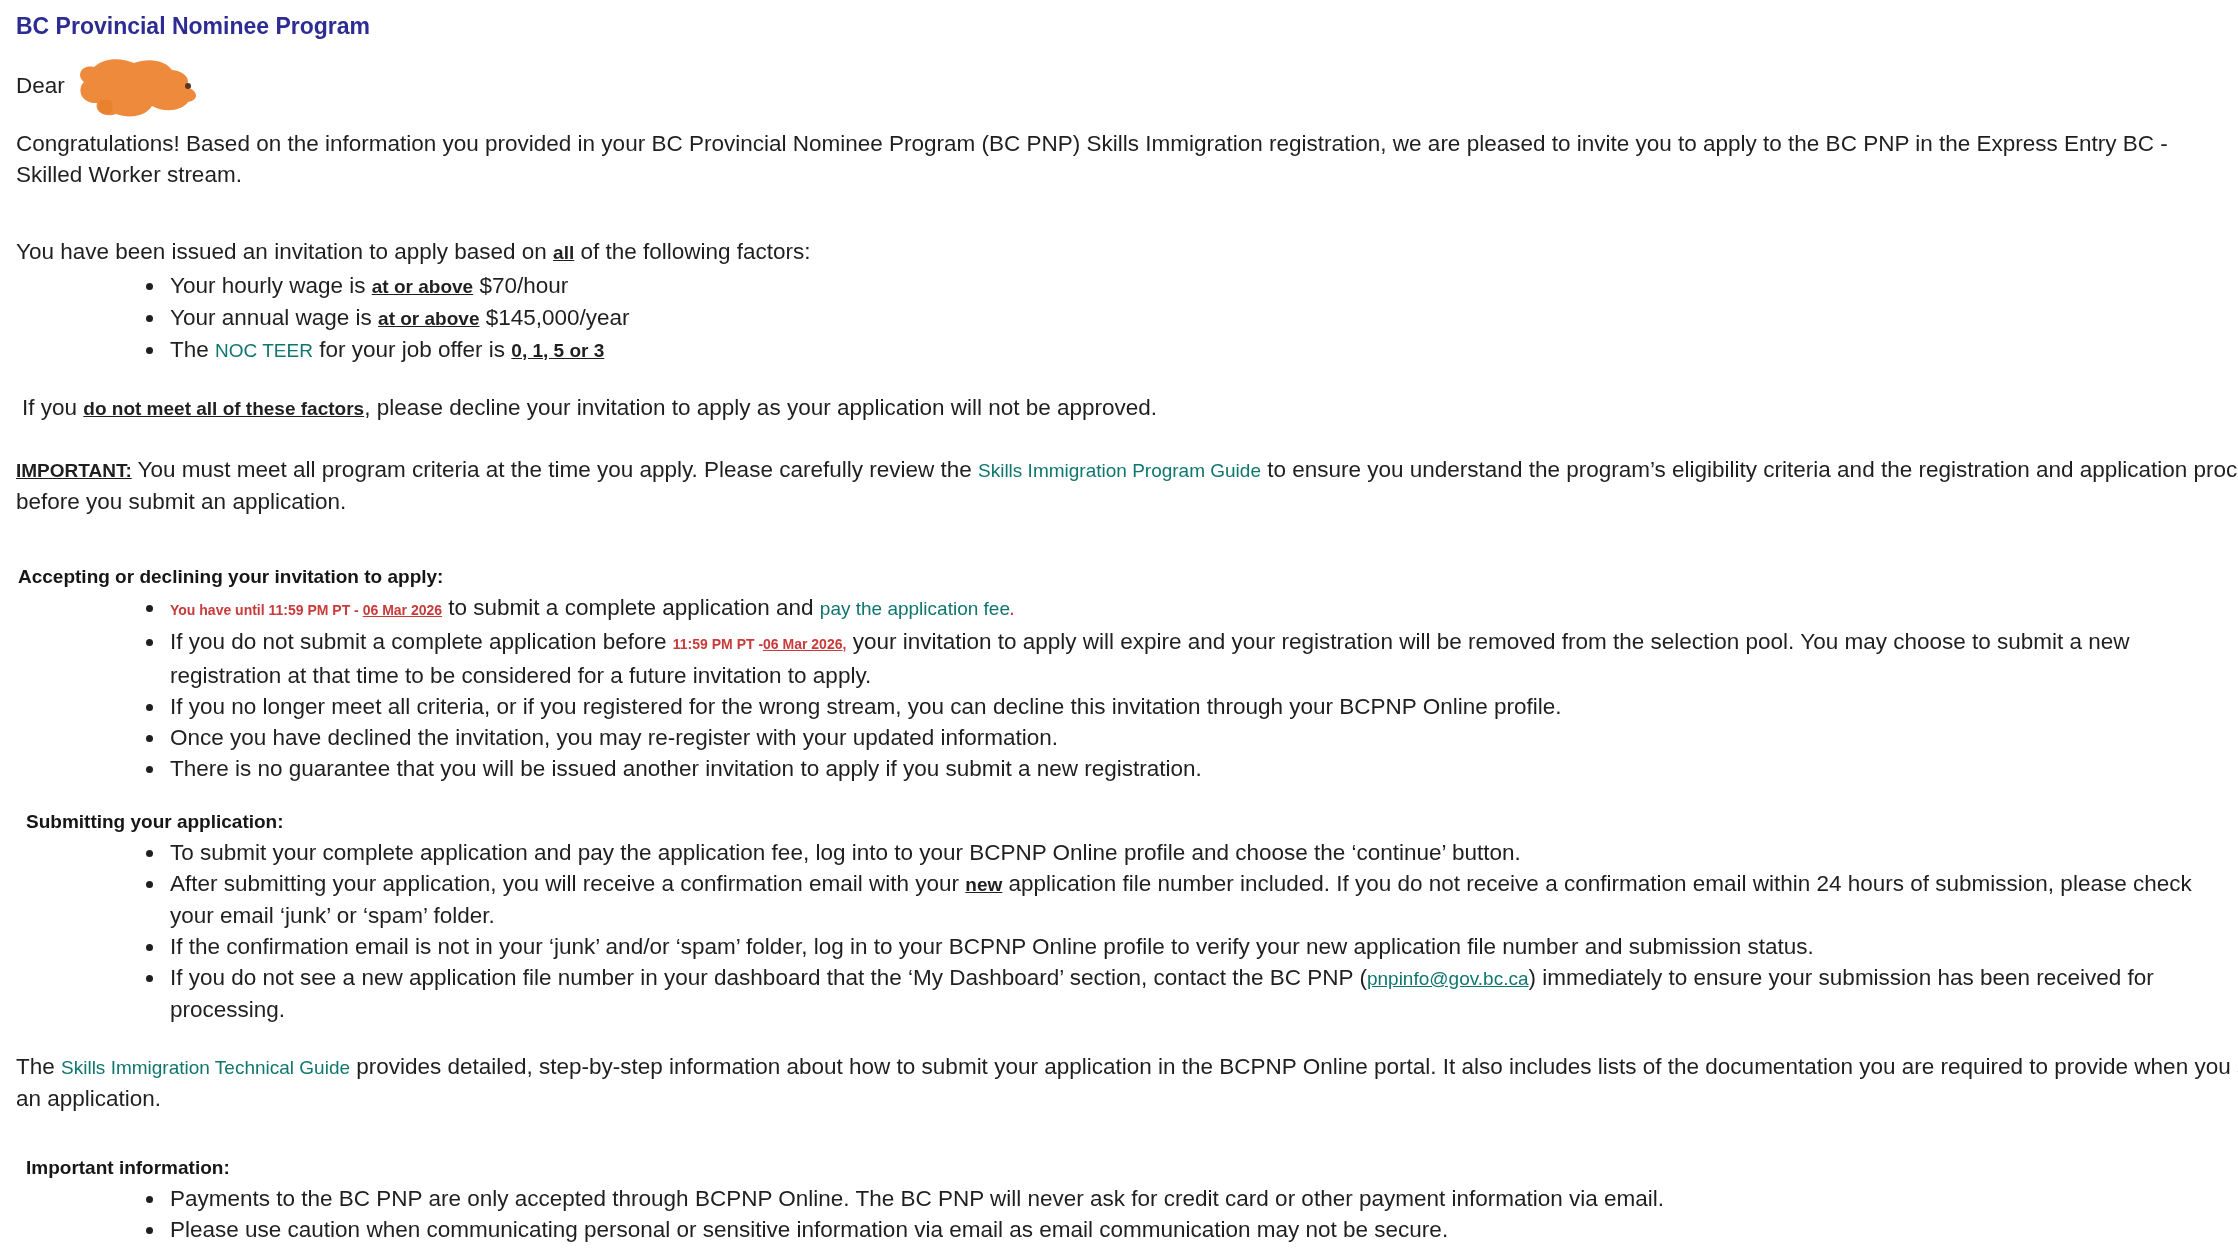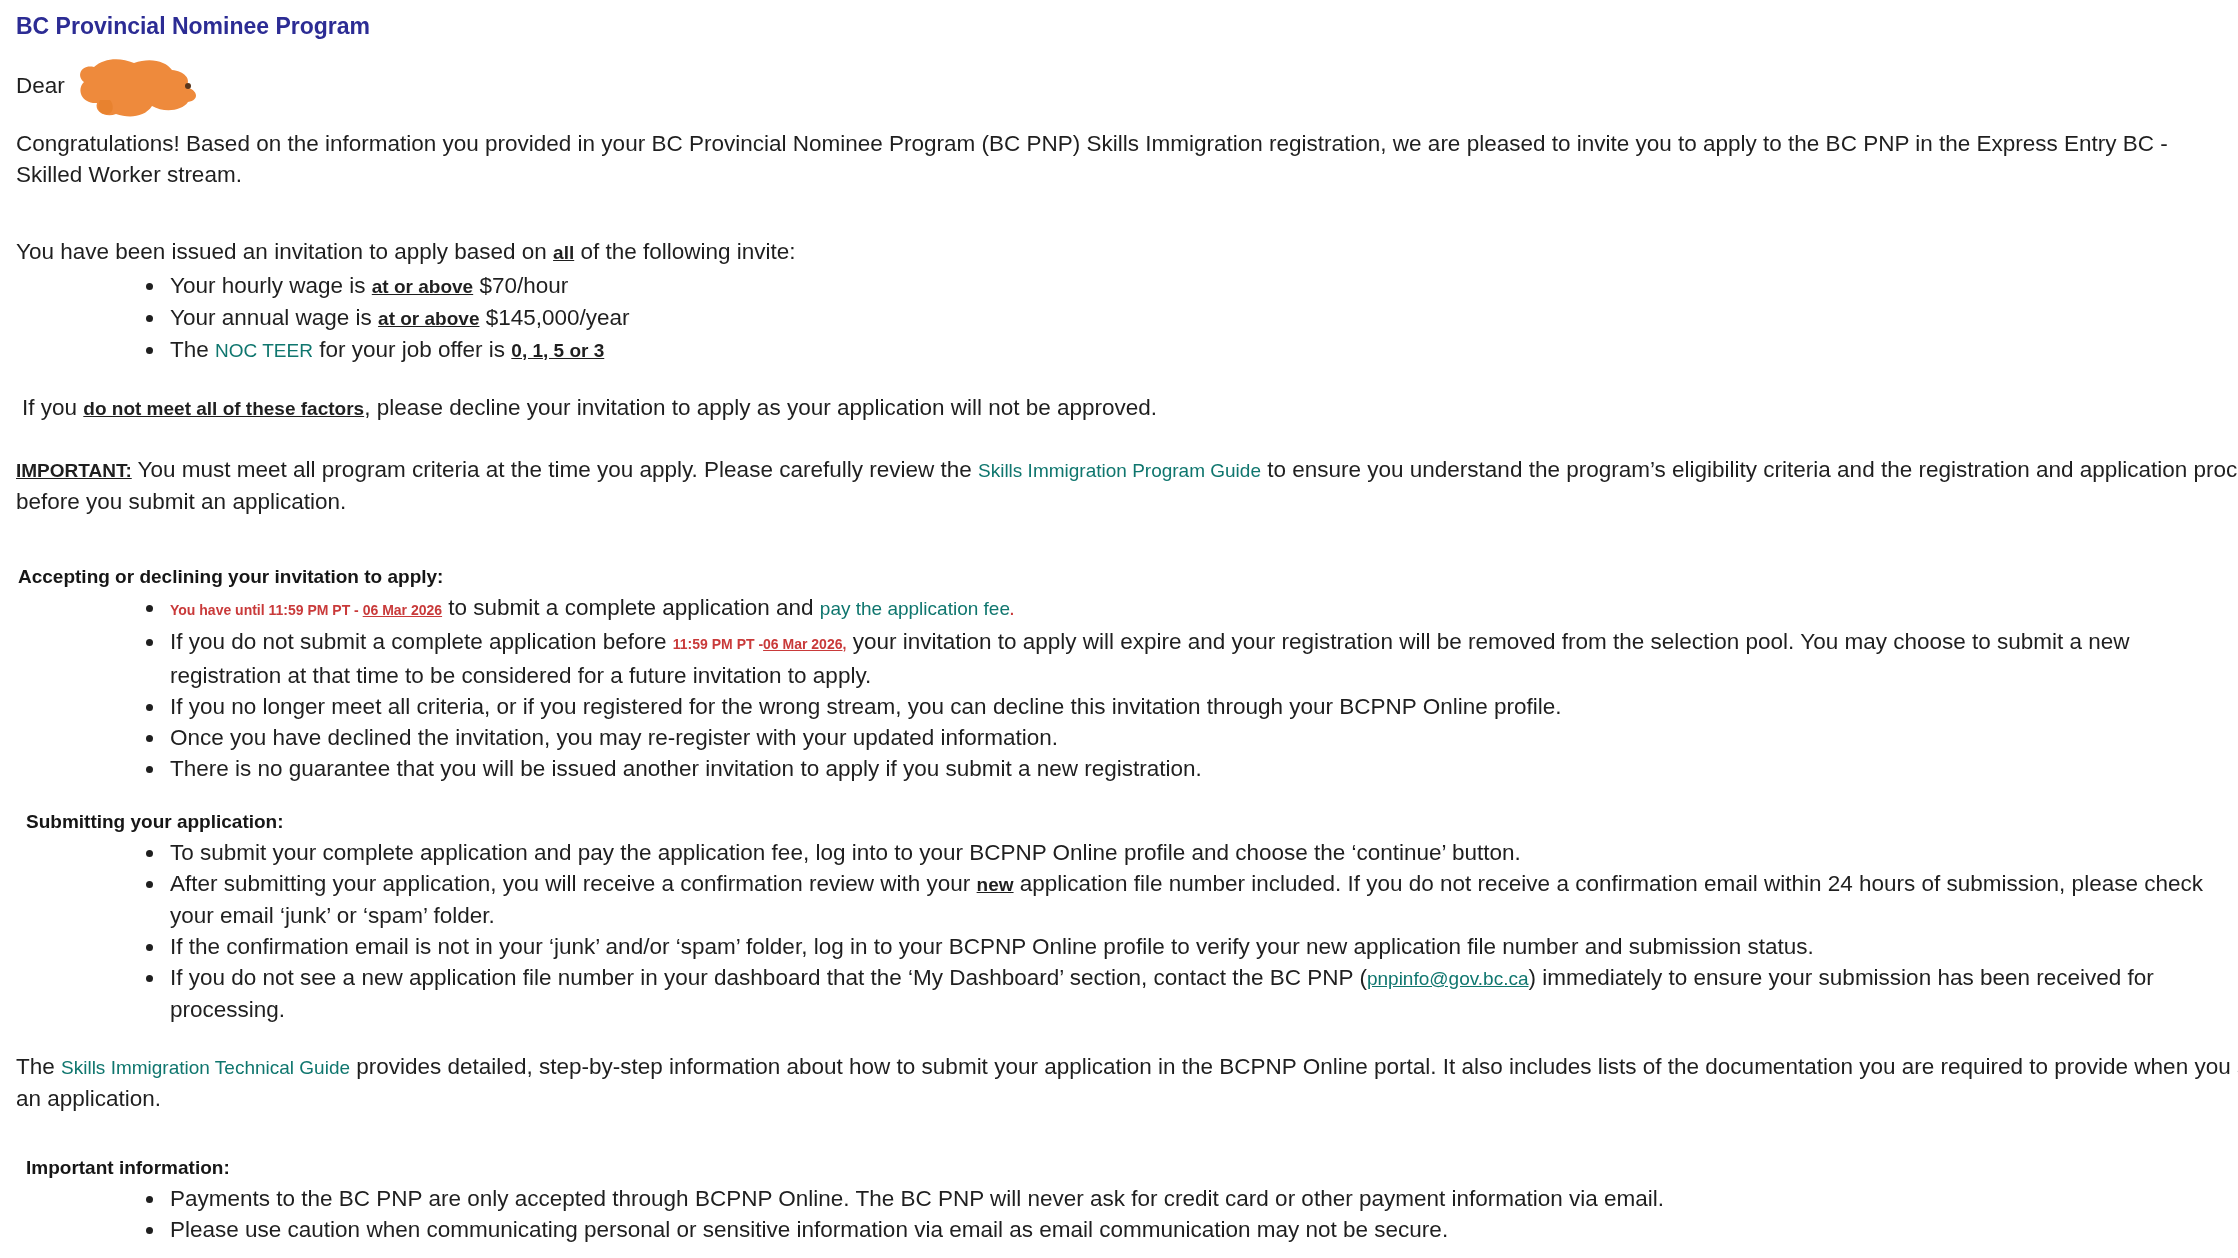--- a/index.html
+++ b/index.html
@@ -48,21 +48,21 @@
     <span>Dear</span>
     <svg class="redaction" viewBox="0 0 140 62" xmlns="http://www.w3.org/2000/svg">
       <path fill="#ee8a3c" d="M14,26 C6,20 11,8 24,11 C34,2 50,1 64,7 C80,1 96,5 102,14 C114,15 122,23 116,31 C128,34 130,44 118,46 C112,55 94,57 82,50 C74,62 58,62 46,58 C36,62 24,56 27,47 C12,48 6,34 14,26 Z"></path>
       <path fill="#e8822f" d="M30,44 C26,52 30,60 38,58 C44,57 44,48 40,44 Z"></path>
       <circle cx="118" cy="30" r="3" fill="#59361c"></circle>
     </svg>
   </div>
 
   <p class="mt-intro"><span>Congratulations! Based on the information you provided in your BC Provincial Nominee Program (BC PNP) Skills Immigration registration, we are pleased to invite you to apply to the BC PNP in the Express Entry BC - Skilled Worker stream.</span></p>
 
-  <p class="mt-lead"><span>You have been issued an invitation to apply based on </span><span class="b">all</span><span> of the following invite:</span></p>
+  <p class="mt-lead"><span>You have been issued an invitation to apply based on </span><span class="b">all</span><span> of the following factors:</span></p>
   <ul>
     <li><span>Your hourly wage is </span><span class="b">at or above</span><span> $70/hour</span></li>
     <li><span>Your annual wage is </span><span class="b">at or above</span><span> $145,000/year</span></li>
     <li><span>The </span><a class="link">NOC TEER</a><span> for your job offer is </span><span class="b">0, 1, 5 or 3</span></li>
   </ul>
 
   <p class="decline"><span>If you </span><span class="b">do not meet all of these factors</span><span>, please decline your invitation to apply as your application will not be approved.</span></p>
 
   <p class="important bleed"><span class="b">IMPORTANT:</span><span> You must meet all program criteria at the time you apply. Please carefully review the </span><a class="link">Skills Immigration Program Guide</a><span> to ensure you understand the program’s eligibility criteria and the registration and application process before you submit an application.</span></p>
 
@@ -74,21 +74,21 @@
       <li>If you no longer meet all criteria, or if you registered for the wrong stream, you can decline this invitation through your BCPNP Online profile.</li>
       <li>Once you have declined the invitation, you may re-register with your updated information.</li>
       <li>There is no guarantee that you will be issued another invitation to apply if you submit a new registration.</li>
     </ul>
   </div>
 
   <div class="submitting">
     <h2>Submitting your application:</h2>
     <ul>
       <li>To submit your complete application and pay the application fee, log into to your BCPNP Online profile and choose the ‘continue’ button.</li>
-      <li><span>After submitting your application, you will receive a confirmation review with your </span><span class="b">new</span><span> application file number included. If you do not receive a confirmation email within 24 hours of submission, please check your email ‘junk’ or ‘spam’ folder.</span></li>
+      <li><span>After submitting your application, you will receive a confirmation email with your </span><span class="b">new</span><span> application file number included. If you do not receive a confirmation email within 24 hours of submission, please check your email ‘junk’ or ‘spam’ folder.</span></li>
       <li>If the confirmation email is not in your ‘junk’ and/or ‘spam’ folder, log in to your BCPNP Online profile to verify your new application file number and submission status.</li>
       <li><span>If you do not see a new application file number in your dashboard that the ‘My Dashboard’ section, contact the BC PNP (</span><a class="link u">pnpinfo@gov.bc.ca</a><span>) immediately to ensure your submission has been received for processing.</span></li>
     </ul>
   </div>
 
   <p class="tech bleed"><span>The </span><a class="link">Skills Immigration Technical Guide</a><span> provides detailed, step-by-step information about how to submit your application in the BCPNP Online portal. It also includes lists of the documentation you are required to provide when you submit an application.</span></p>
 
   <div class="info">
     <h2>Important information:</h2>
     <ul>

